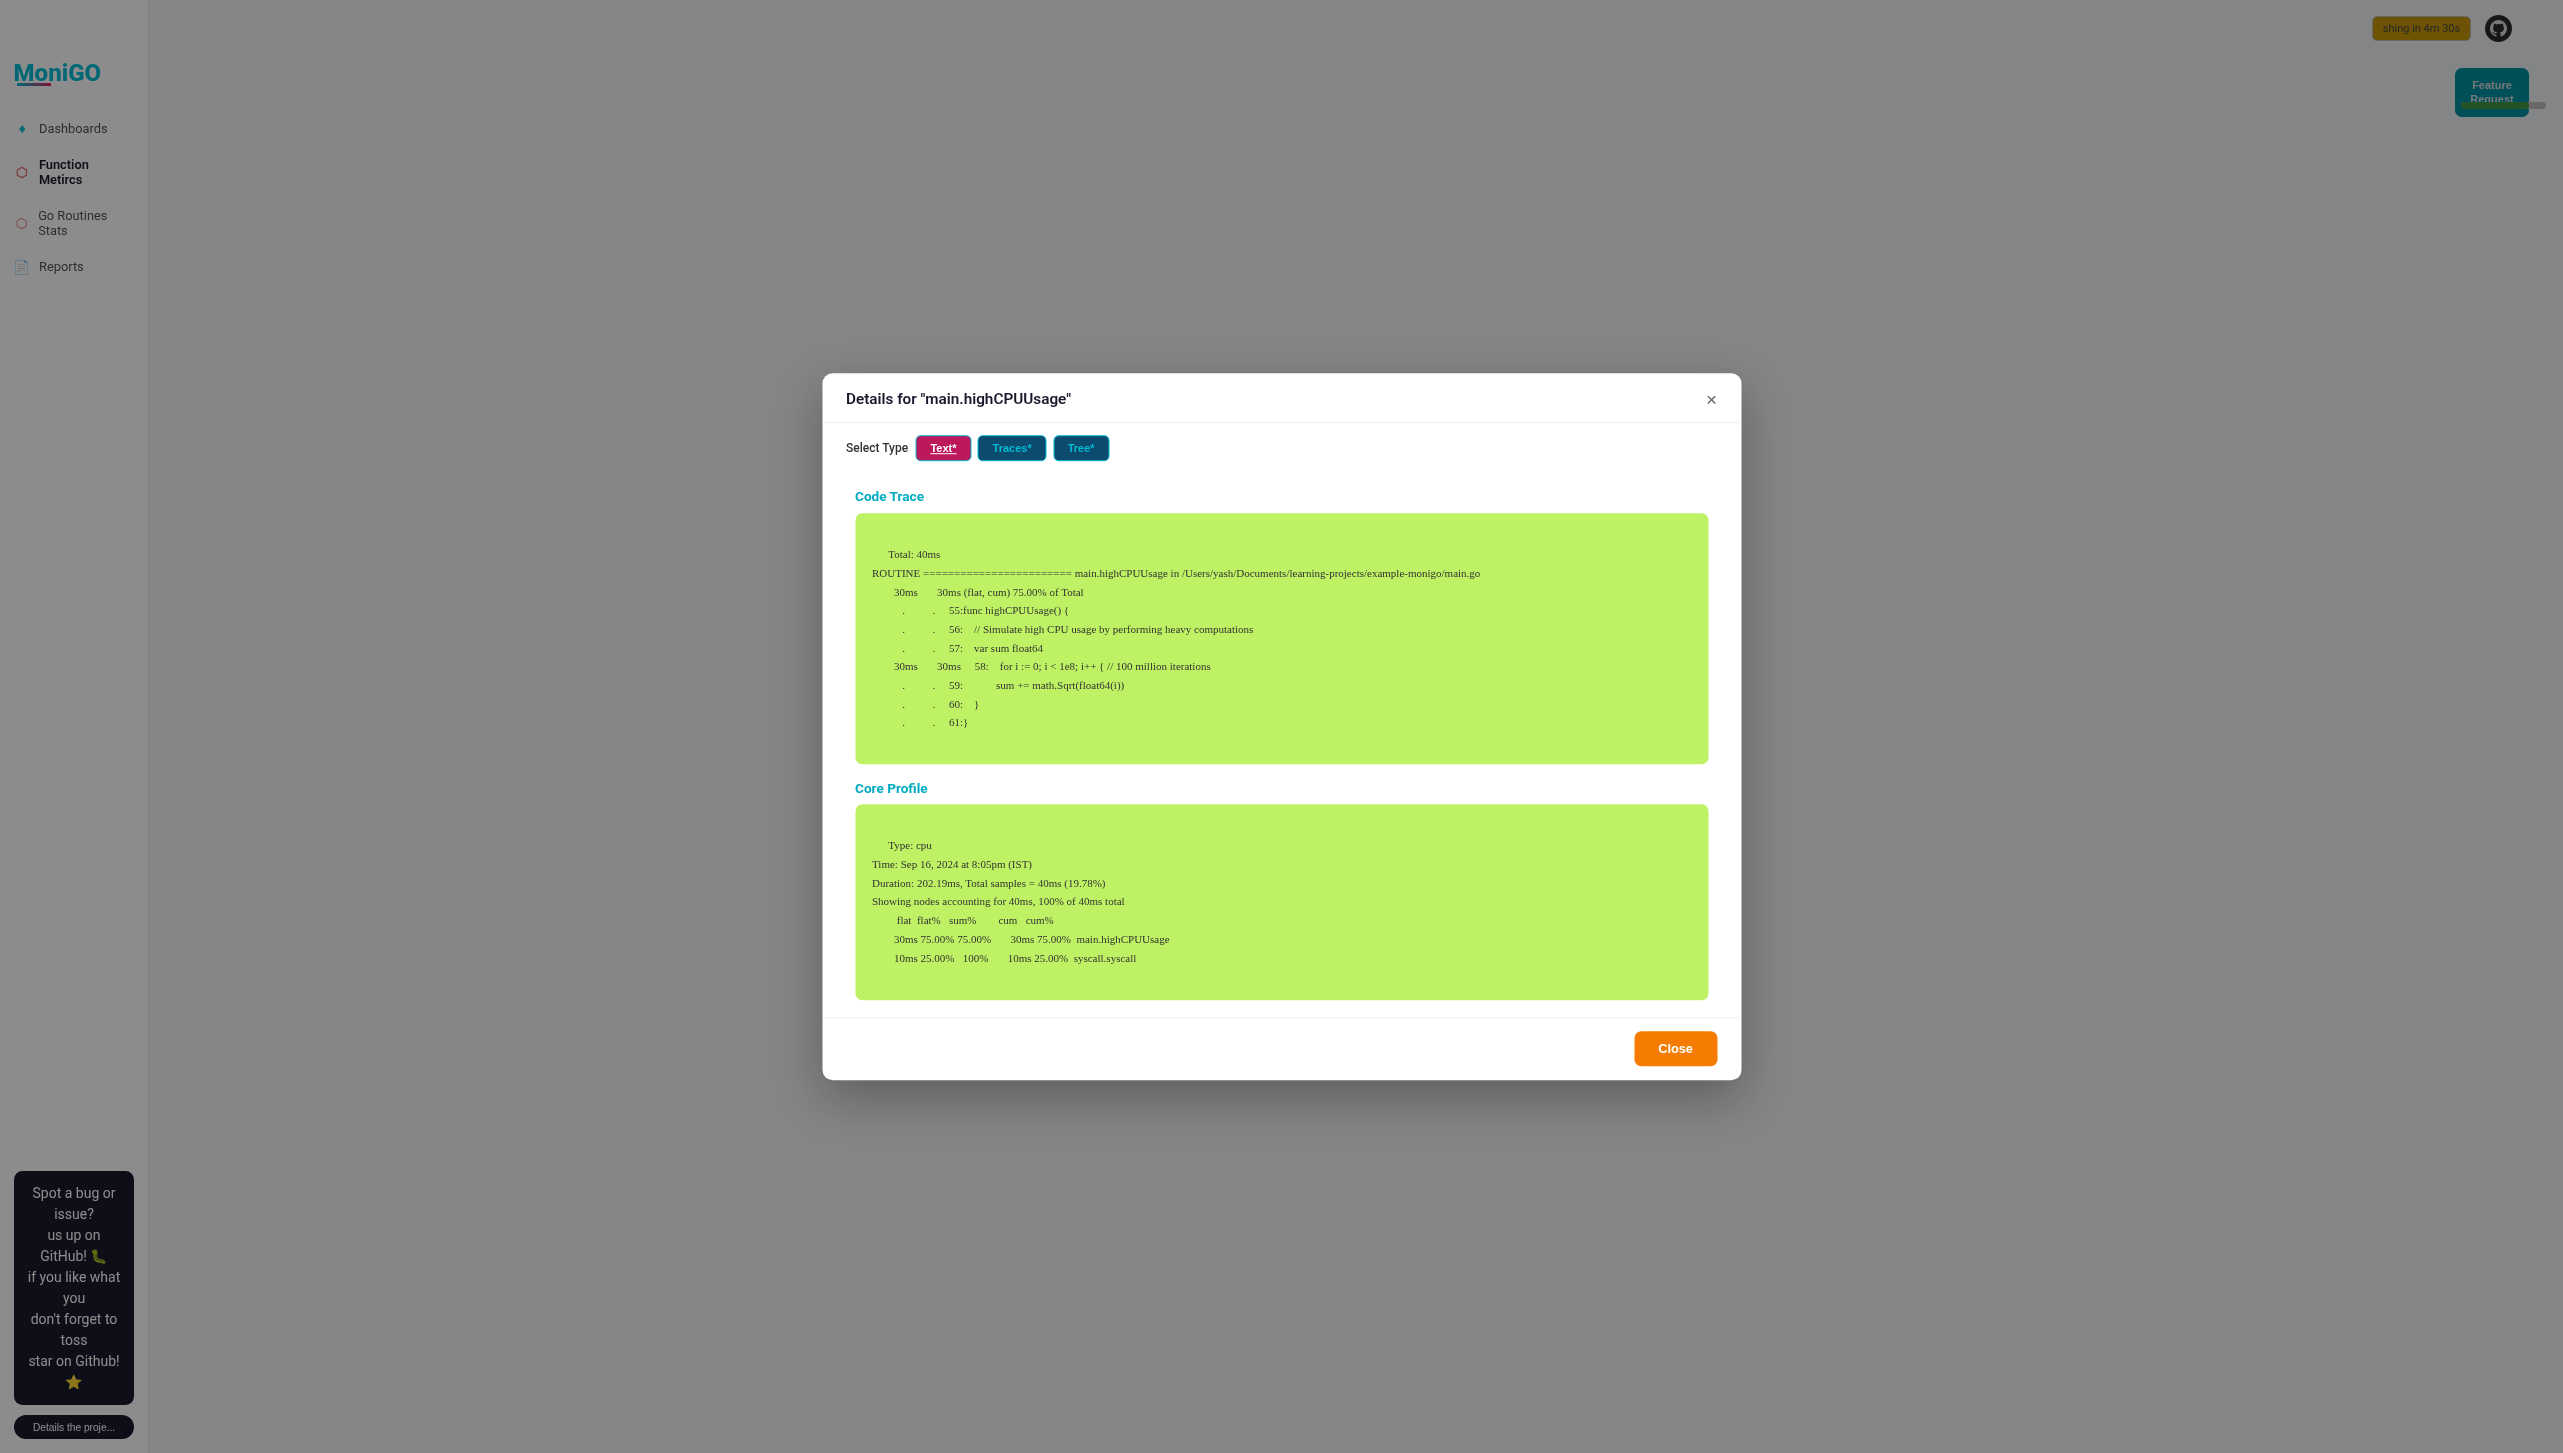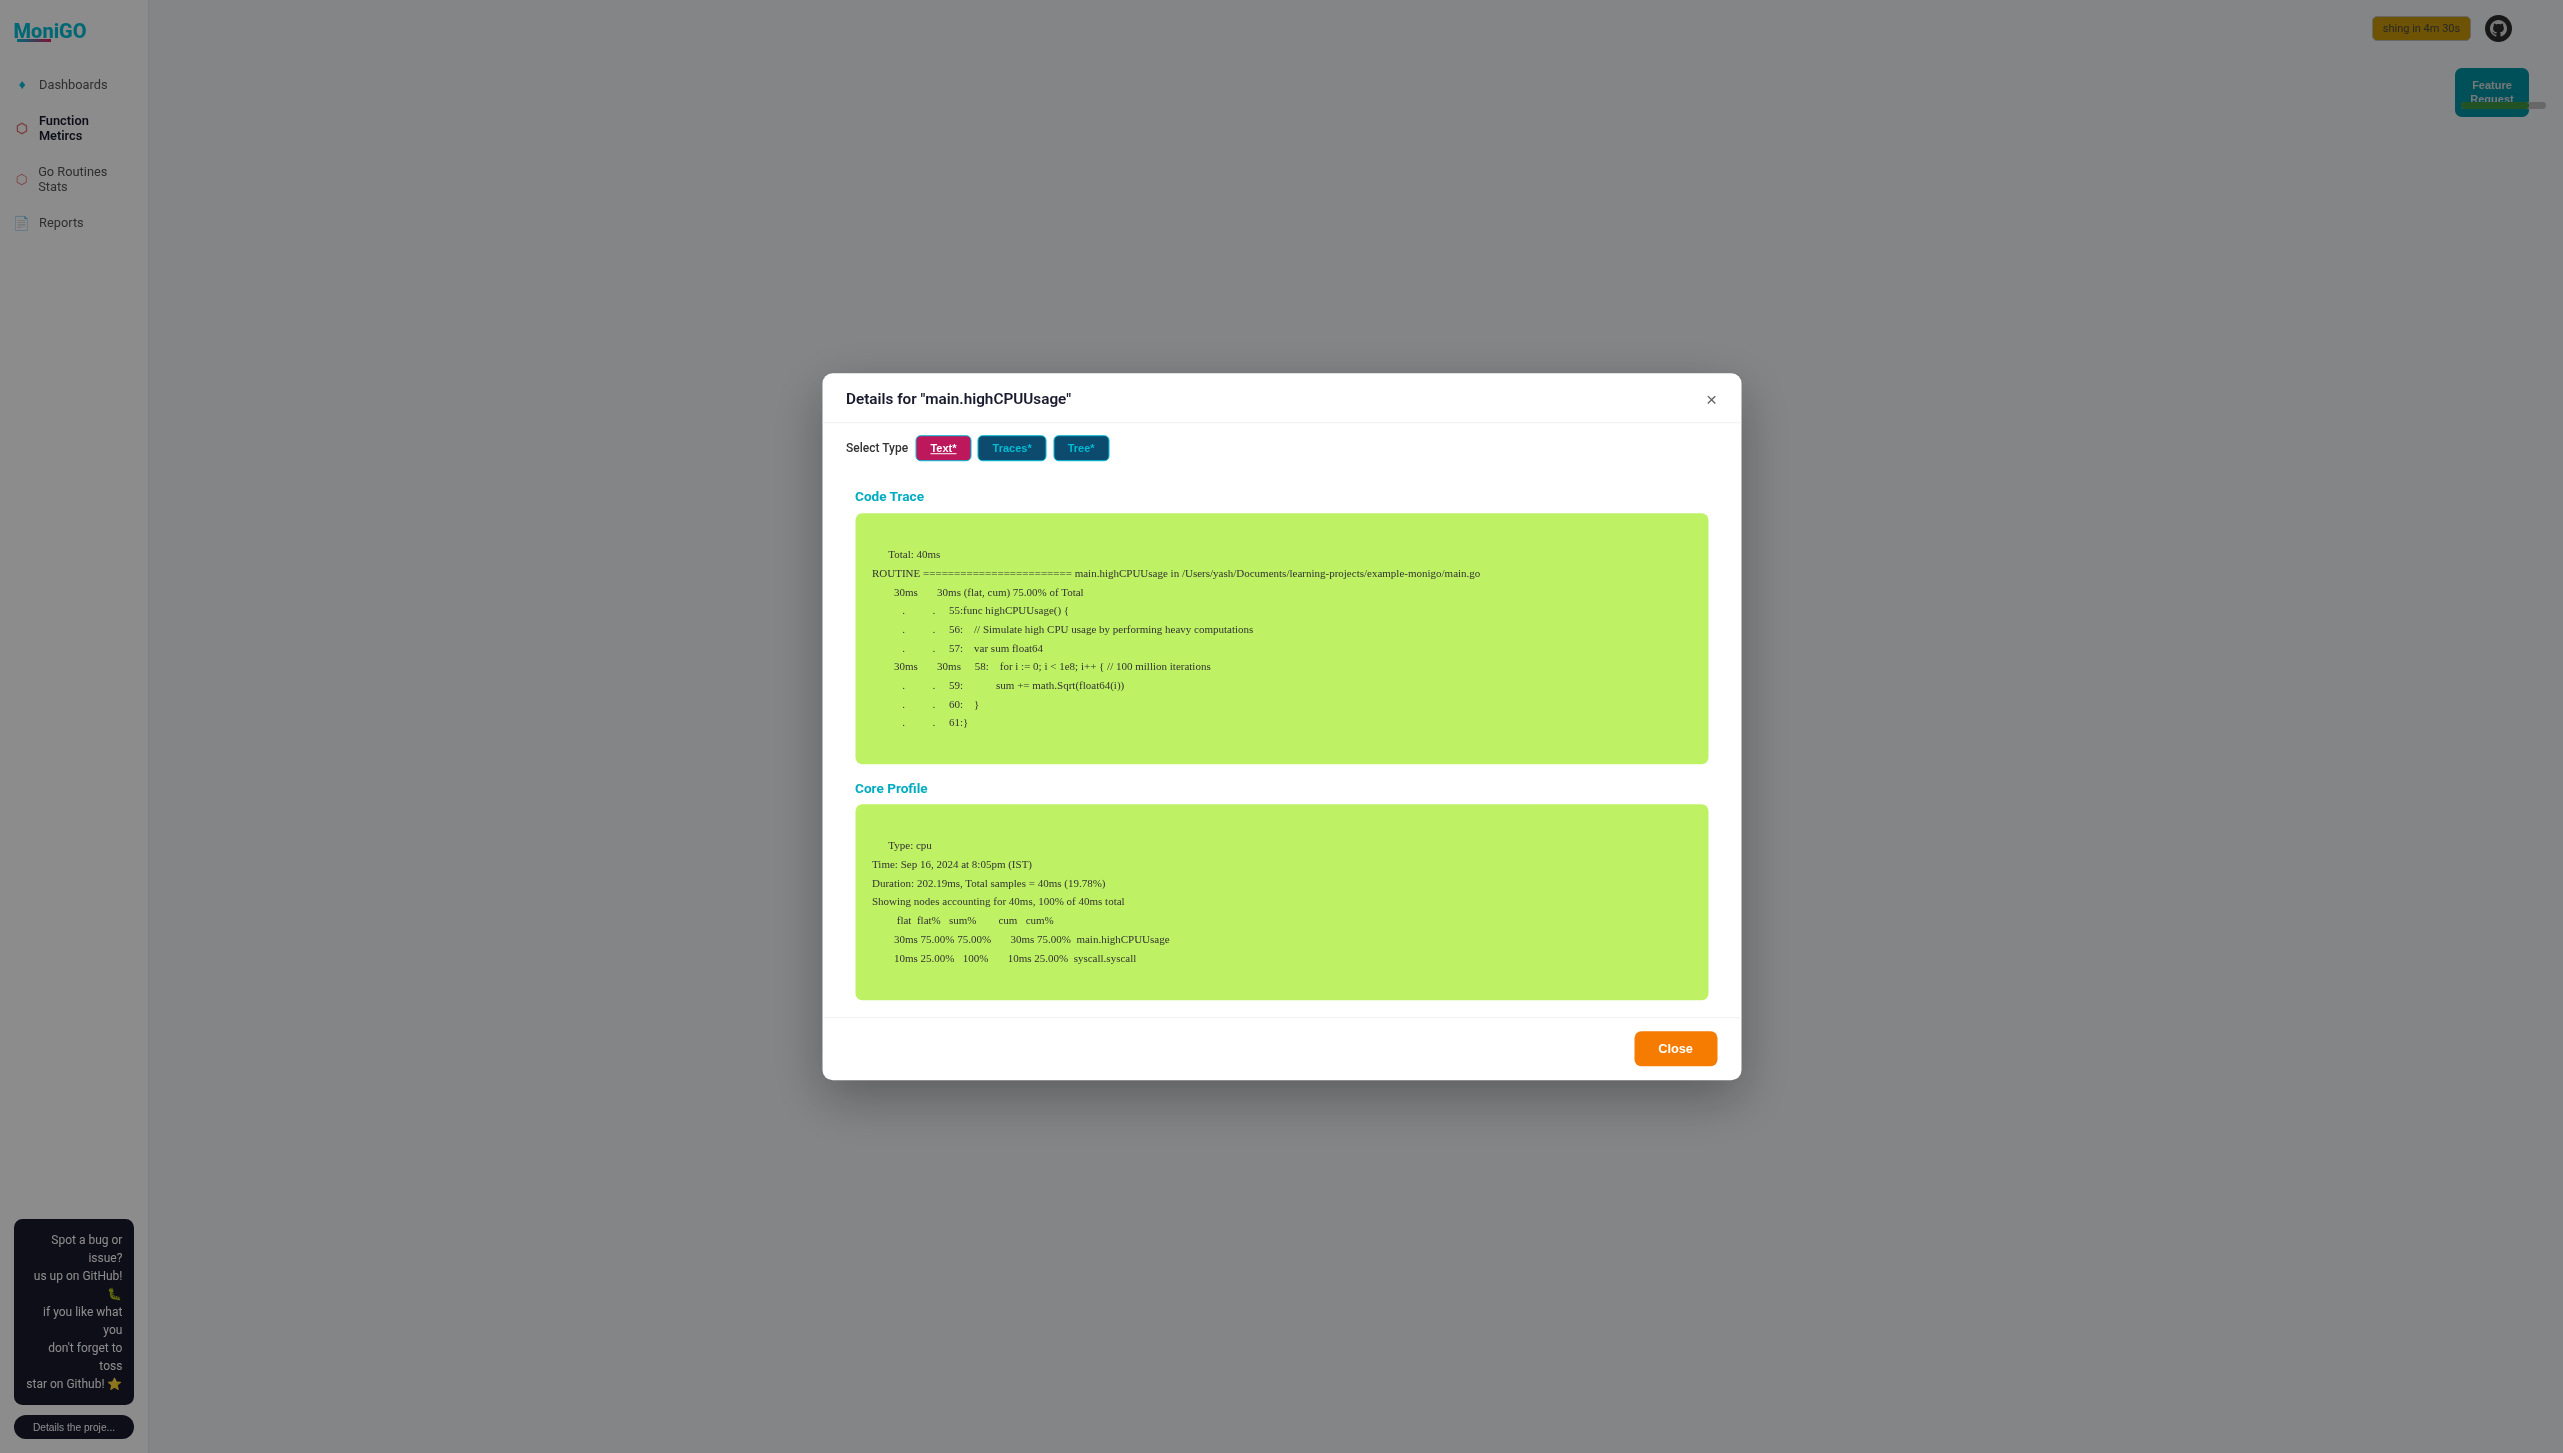--- a/index.html
+++ b/index.html
@@ -24,23 +24,24 @@
       display: flex;
       flex-direction: column;
       padding-top: 8.5px;
     }
     .sidebar-logo {
       padding: 10.2px 13.6px 17px;
       display: flex;
       align-items: center;
     }
     .logo-text {
-      font-size: 20px;
+      font-size: 24px;
       font-weight: 800;
       color: #1a1a2e;
+      margin-top: 40px;
     }
     .logo-text span {
       color: #00bcd4;
     }
     .logo-underline {
       width: 34px;
       height: 2.6px;
       background: linear-gradient(to right, #00bcd4, #e91e63);
       margin-top: -3.4px;
       margin-left: 3.4px;
@@ -74,23 +75,23 @@
     .nav-icon.doc { color: #90a4ae; }
 
     .sidebar-bottom {
       padding: 13.6px;
     }
     .bug-card {
       background: #1a1a2e;
       border-radius: 8.5px;
       padding: 12px;
       color: #fff;
-      font-size: 12px;
+      font-size: 14px;
       line-height: 1.5;
-      text-align: right;
+      text-align: center;
       margin-bottom: 10.2px;
     }
     .support-btn {
       background: #1a1a2e;
       color: #fff;
       border: none;
       border-radius: 17px;
       padding: 6.8px 12px;
       font-size: 10.2px;
       cursor: pointer;

